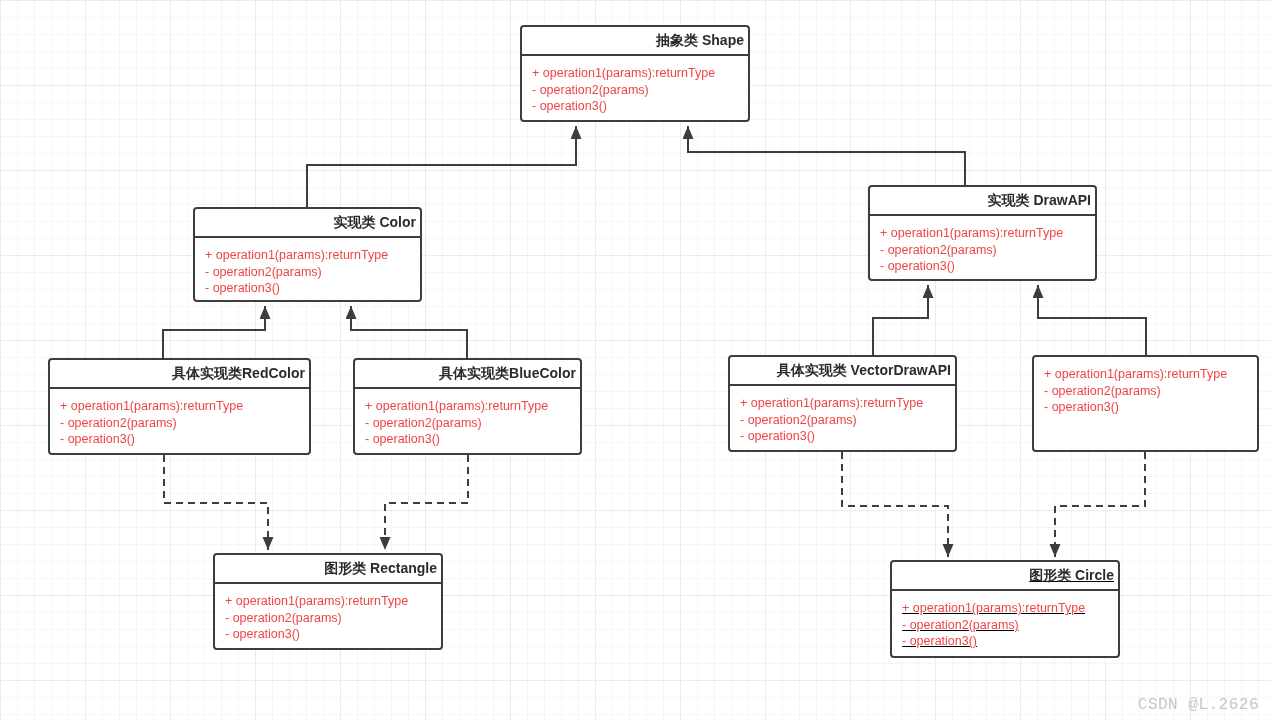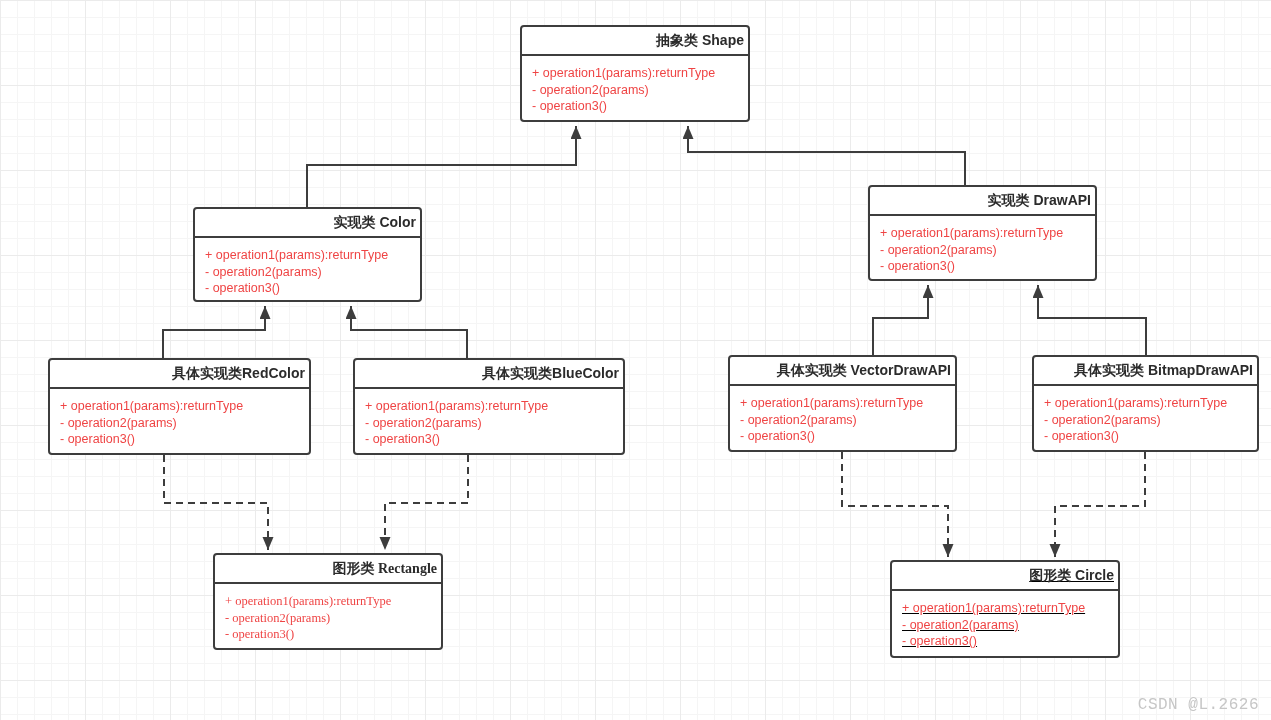--- a/index.html
+++ b/index.html
@@ -119,48 +119,47 @@
 
   <div class="class-node" style="left:48px; top:358px; width:263px; height:97px;">
     <div class="class-title">具体实现类RedColor</div>
     <div class="class-members">
       <div class="member">+ operation1(params):returnType</div>
       <div class="member">- operation2(params)</div>
       <div class="member">- operation3()</div>
     </div>
   </div>
 
-  <div class="class-node" style="left:353px; top:358px; width:272px; height:97px;">
+  <div class="class-node" style="left:353px; top:358px; width:229px; height:97px;">
     <div class="class-title">具体实现类BlueColor</div>
     <div class="class-members">
       <div class="member">+ operation1(params):returnType</div>
       <div class="member">- operation2(params)</div>
       <div class="member">- operation3()</div>
     </div>
   </div>
 
   <div class="class-node" style="left:728px; top:355px; width:229px; height:97px;">
     <div class="class-title">具体实现类 VectorDrawAPI</div>
     <div class="class-members">
       <div class="member">+ operation1(params):returnType</div>
       <div class="member">- operation2(params)</div>
       <div class="member">- operation3()</div>
     </div>
   </div>
 
   <div class="class-node" style="left:1032px; top:355px; width:227px; height:97px;">
-    <div class="class-title">具体实现类 BitmapDrawAPI</div>
     <div class="class-members">
       <div class="member">+ operation1(params):returnType</div>
       <div class="member">- operation2(params)</div>
       <div class="member">- operation3()</div>
     </div>
   </div>
 
-  <div class="class-node" style="left:213px; top:553px; width:230px; height:97px;font-family:Liberation Serif, serif;">
+  <div class="class-node" style="left:213px; top:553px; width:230px; height:97px;">
     <div class="class-title">图形类 Rectangle</div>
     <div class="class-members">
       <div class="member">+ operation1(params):returnType</div>
       <div class="member">- operation2(params)</div>
       <div class="member">- operation3()</div>
     </div>
   </div>
 
   <div class="class-node" style="left:890px; top:560px; width:230px; height:98px;text-decoration:underline;">
     <div class="class-title">图形类 Circle</div>

